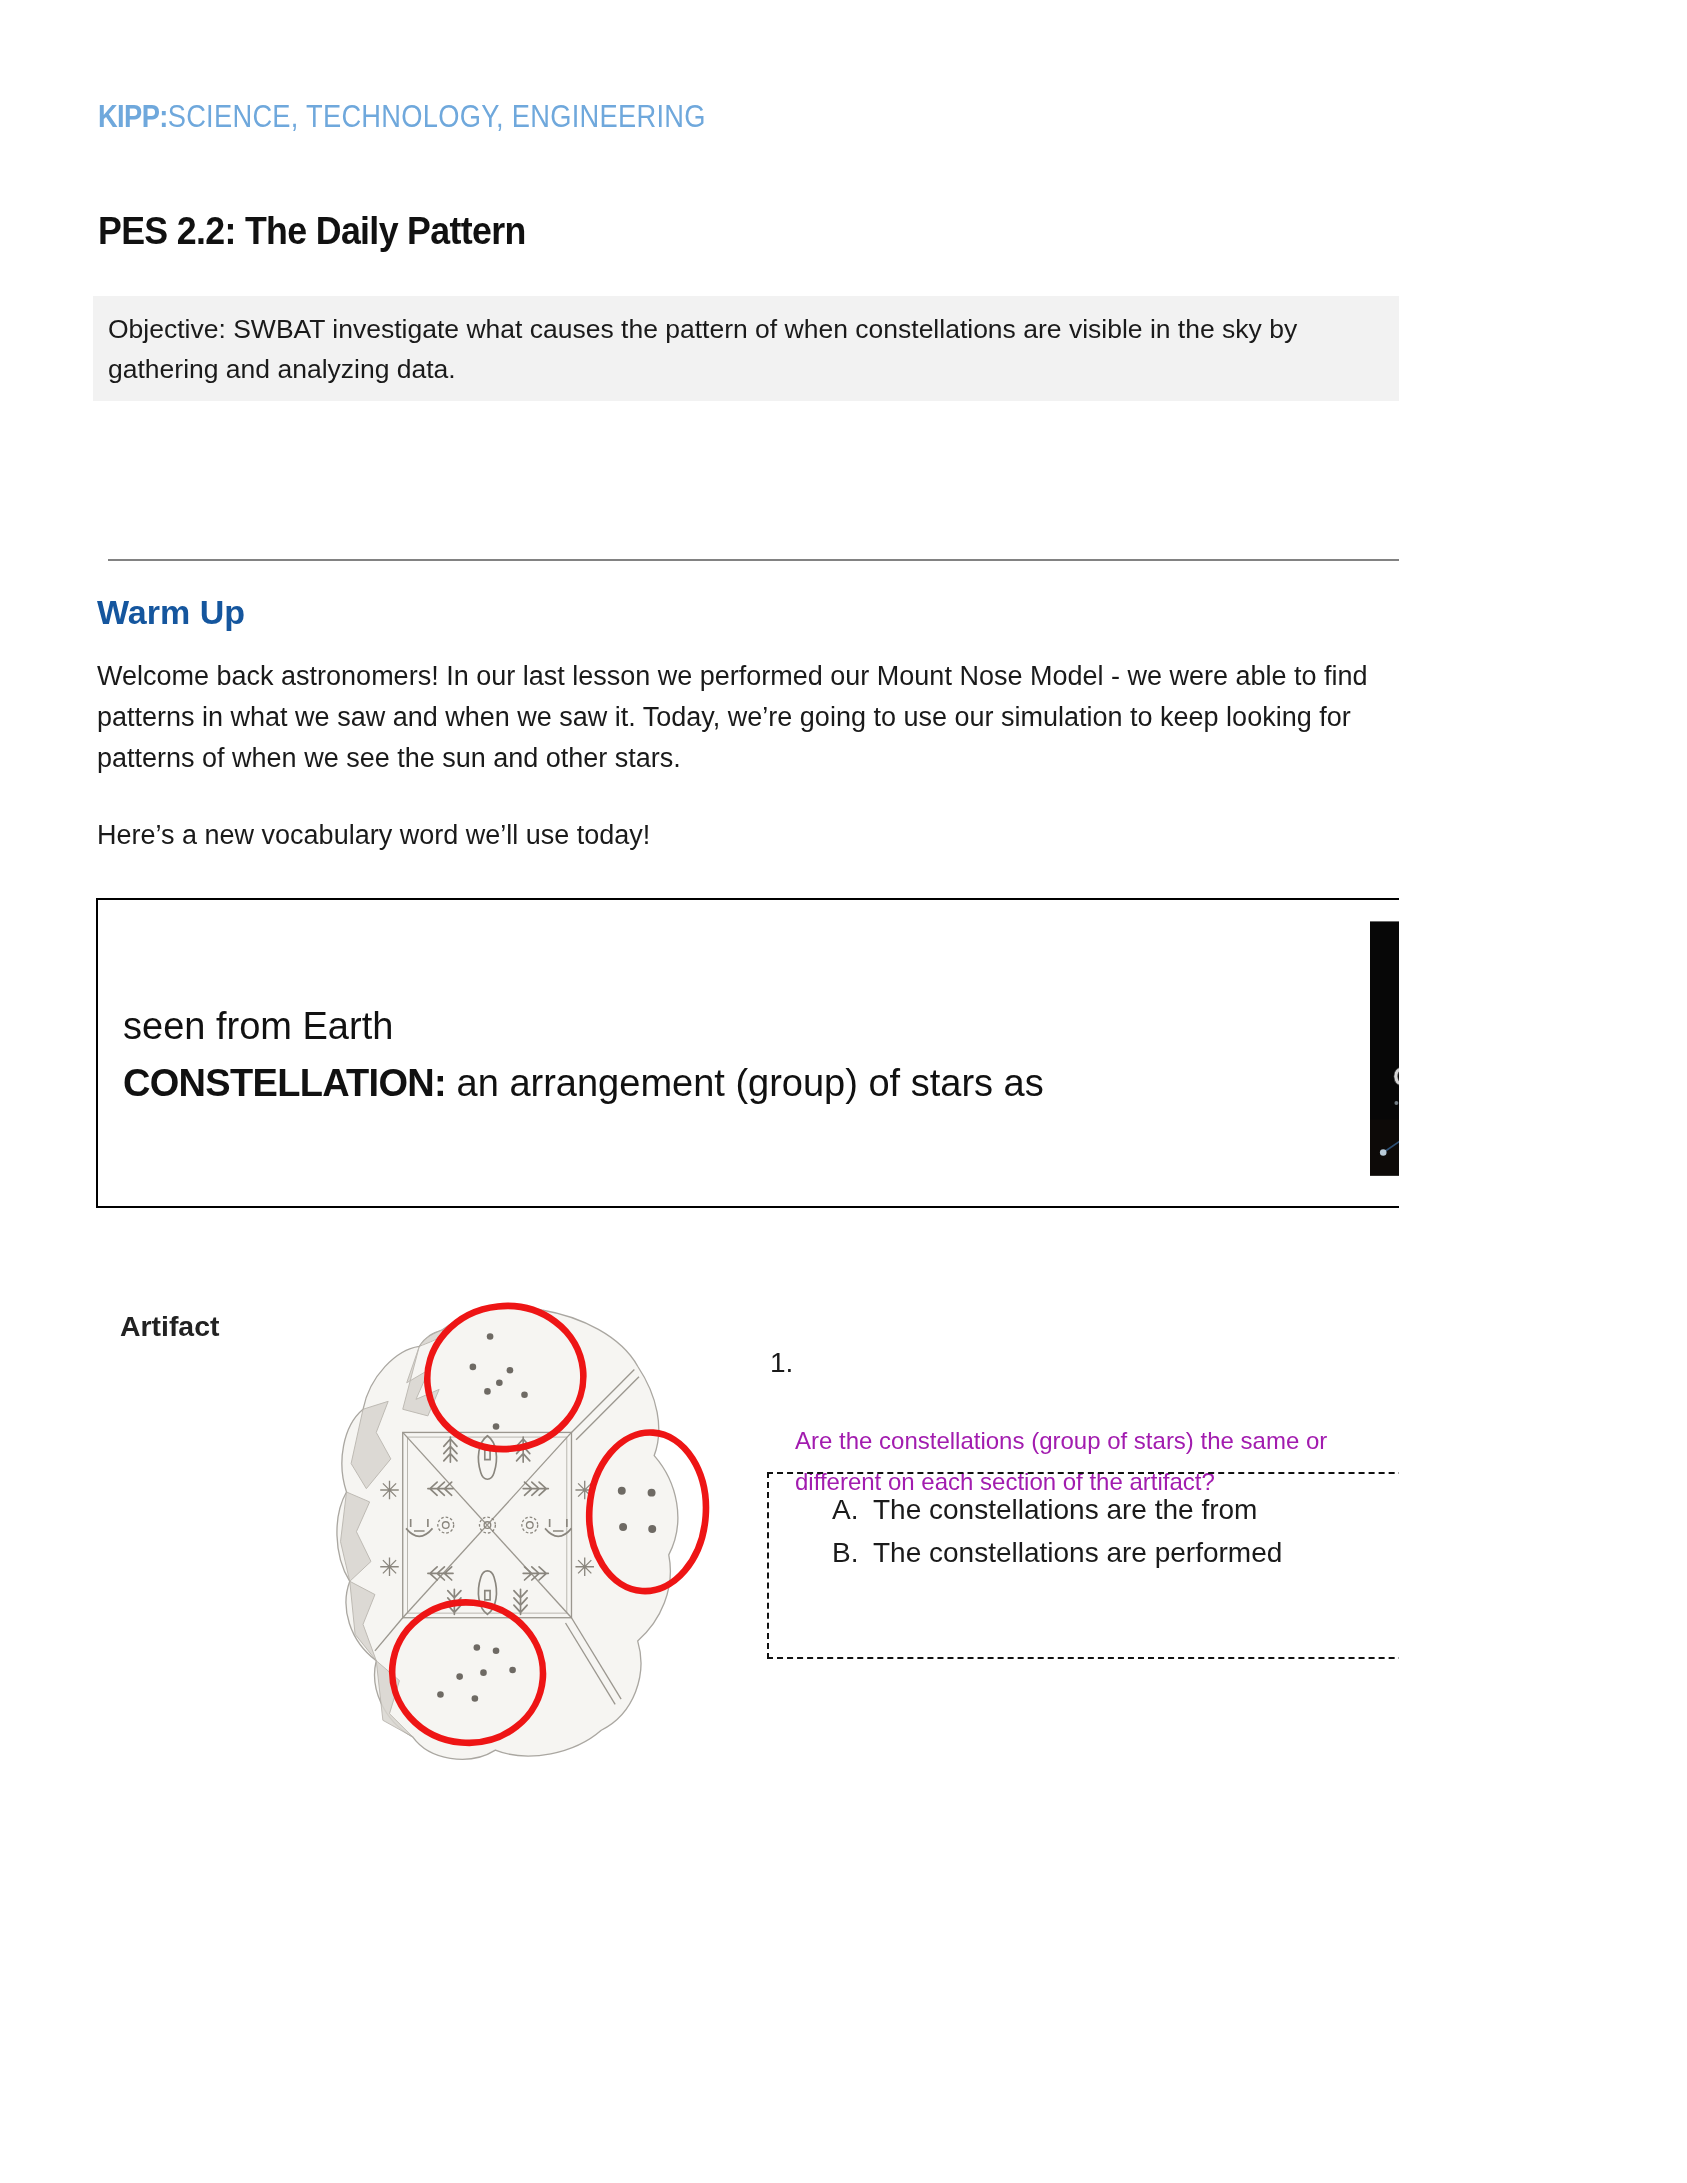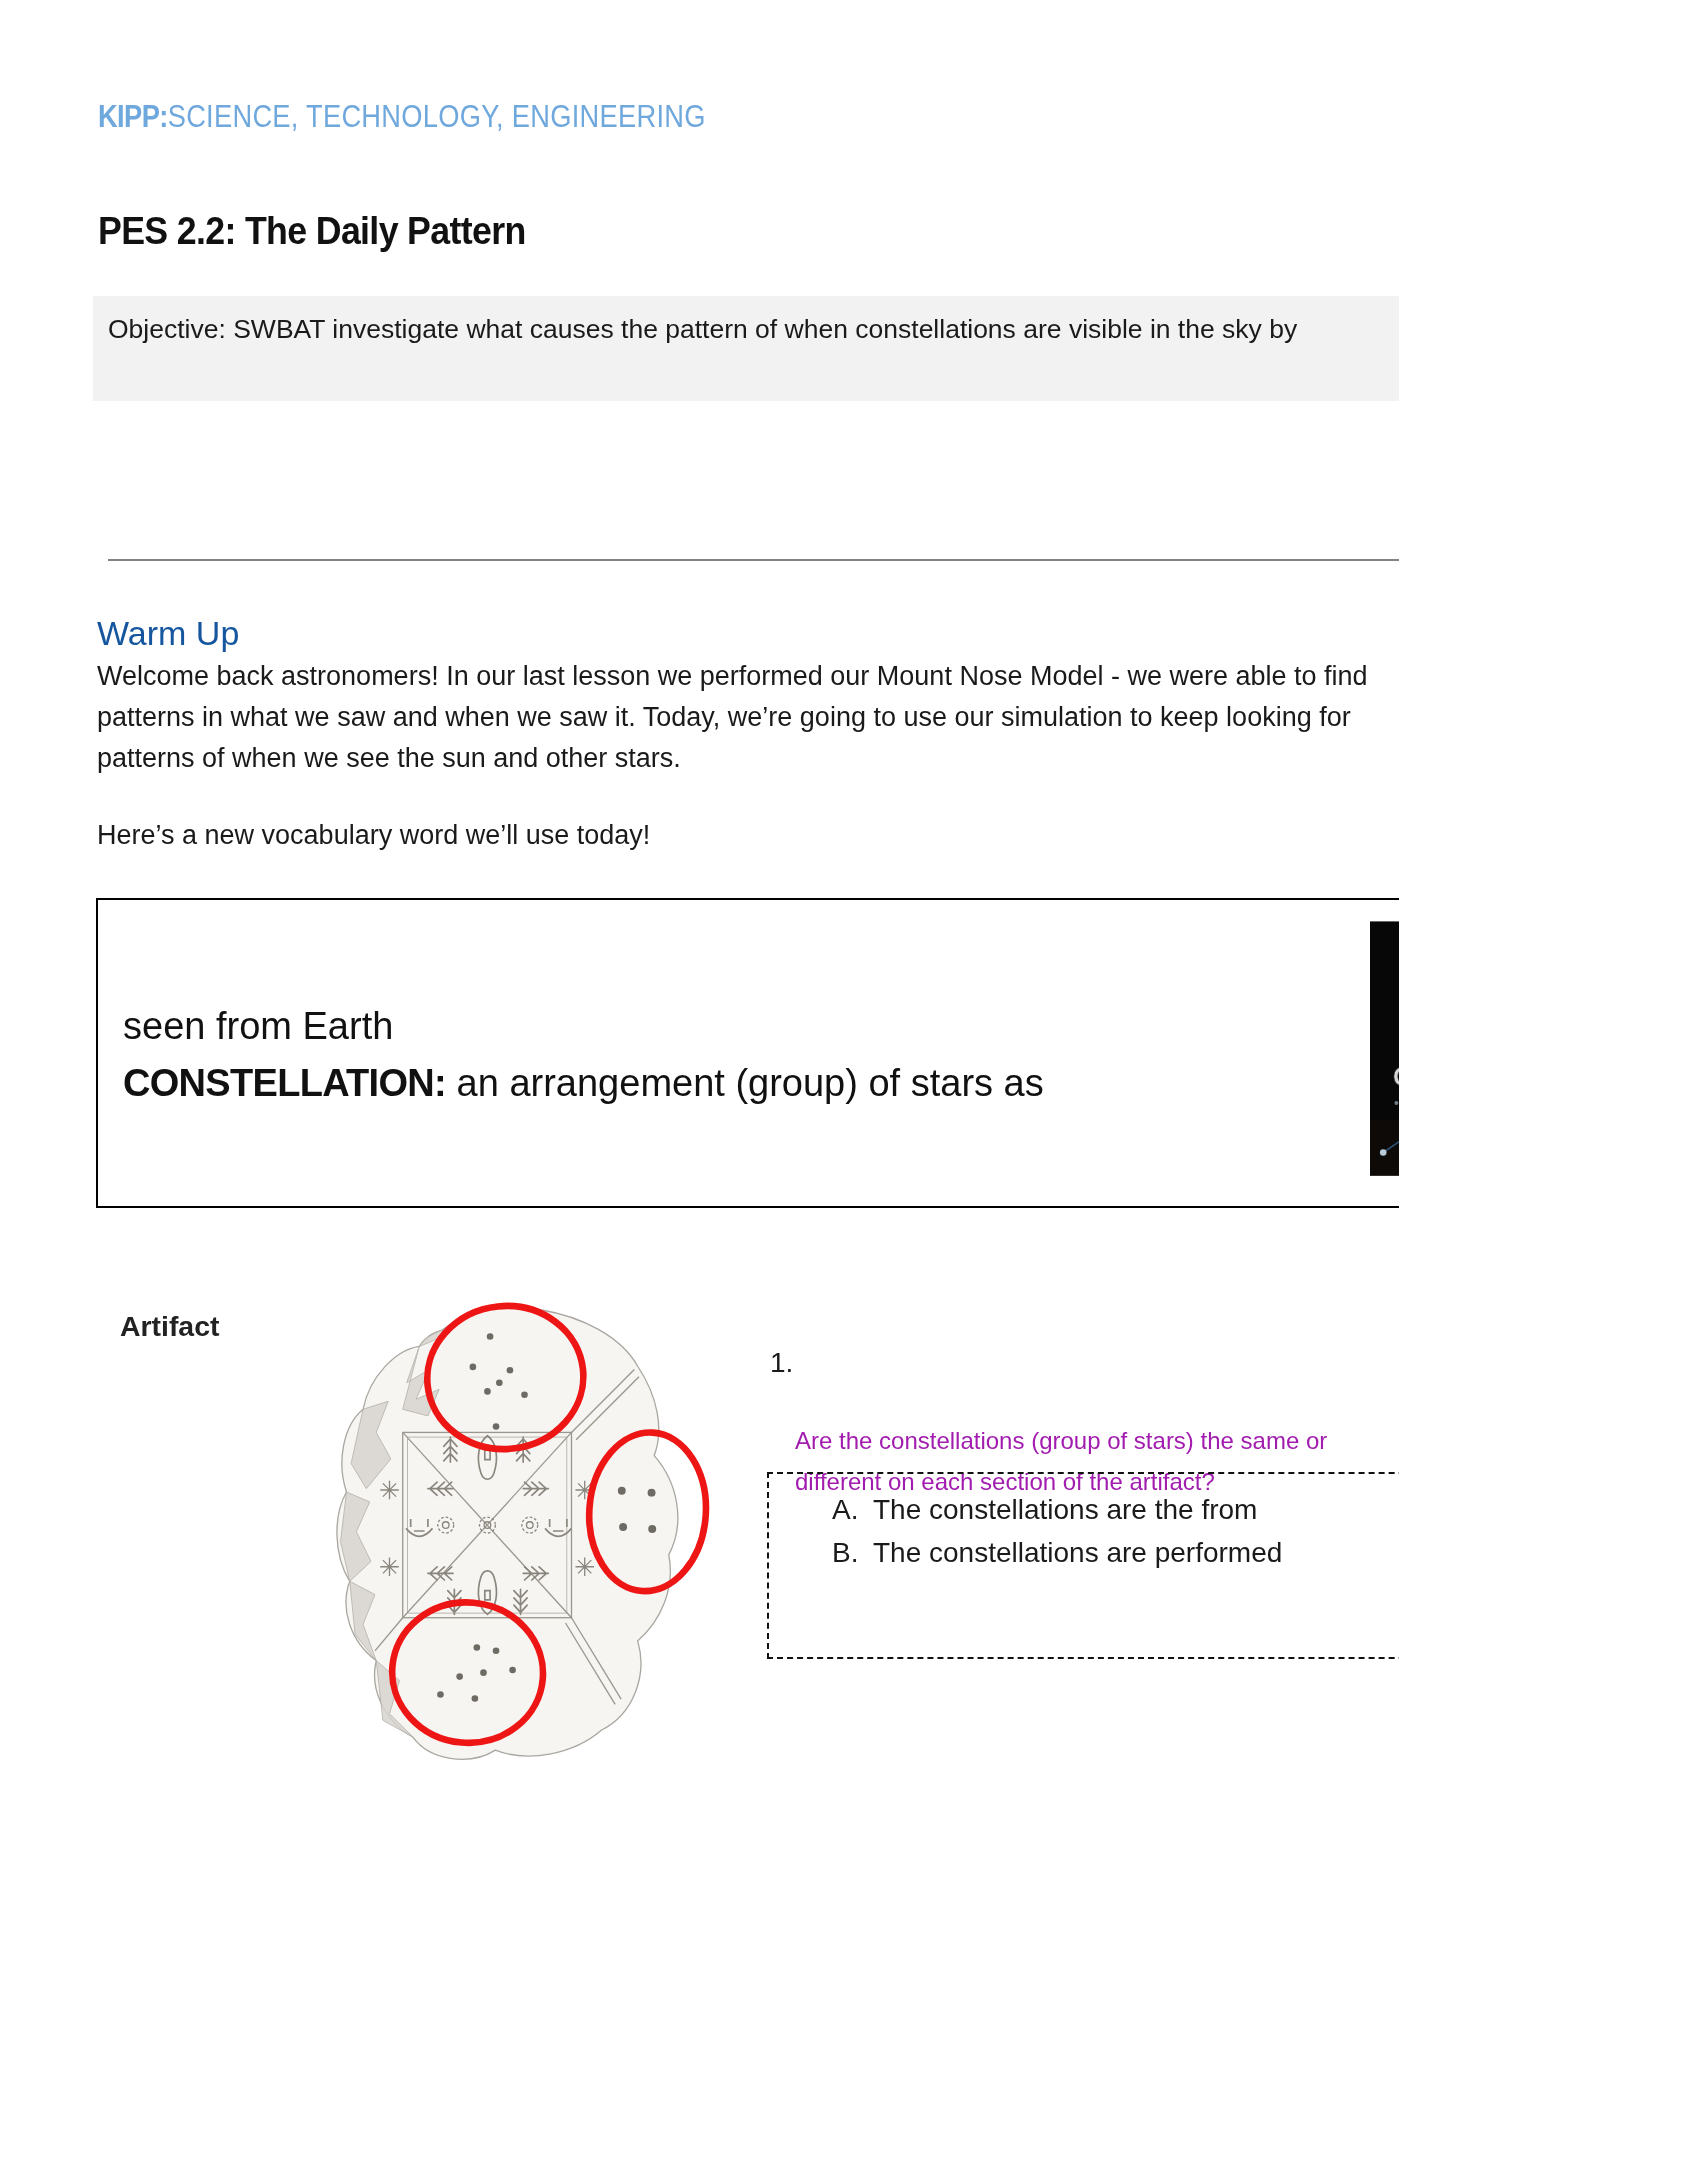--- a/index.html
+++ b/index.html
@@ -23,21 +23,21 @@
   
   .objective-box{left:93px;top:296px;width:1497px;height:105px;background:#f2f2f2;}
   .objective-text{left:15px;top:13.2px;font-size:26.5px;line-height:40px;color:#1a1a1a;}
 
   
   .chapter-q{left:93px;top:467px;width:1497px;text-align:center;
              font-size:30px;font-weight:700;color:#15569e;white-space:nowrap;}
 
   .divider{left:108px;top:559px;width:1473px;height:2px;background:#828282;}
 
-  .warmup-heading{left:97px;top:614px;font-size:34px;font-weight:400;color:#15569e;}
+  .warmup-heading{left:97px;top:593px;font-size:34px;font-weight:700;color:#15569e;}
 
   .warmup-para{left:97px;top:656px;font-size:27px;line-height:41px;color:#1a1a1a;white-space:nowrap;}
   .vocab-intro{left:97px;top:820px;font-size:27px;color:#1a1a1a;white-space:nowrap;}
 
   
   .vocab-box{left:96px;top:898px;width:1493px;height:306px;border:2px solid #000;background:#fff;}
   .vocab-def{left:25px;top:98px;font-size:38px;line-height:57px;color:#111;white-space:nowrap;}
   .vocab-def .term{font-weight:700;letter-spacing:-0.7px;}
   .canis-img{left:1272px;top:20.5px;width:206px;height:255px;display:block;}
 
@@ -63,20 +63,21 @@
 
   <div class="abs logo">
     <span class="kipp">KIPP:</span><span class="rest">SCIENCE, TECHNOLOGY, ENGINEERING</span>
   </div>
 
   <div class="abs doc-title">PES 2.2: The Daily Pattern</div>
 
   <div class="abs objective-box">
     <div class="abs objective-text">
       <div>Objective: SWBAT investigate what causes the pattern of when constellations are visible in the sky by</div>
+      <div>gathering and analyzing data.</div>
     </div>
   </div>
 
 
   <div class="abs divider"></div>
 
   <div class="abs warmup-heading">Warm Up</div>
   <div class="abs warmup-para">
     <div>Welcome back astronomers! In our last lesson we performed our Mount Nose Model - we were able to find</div>
     <div>patterns in what we saw and when we saw it. Today, we’re going to use our simulation to keep looking for</div>

